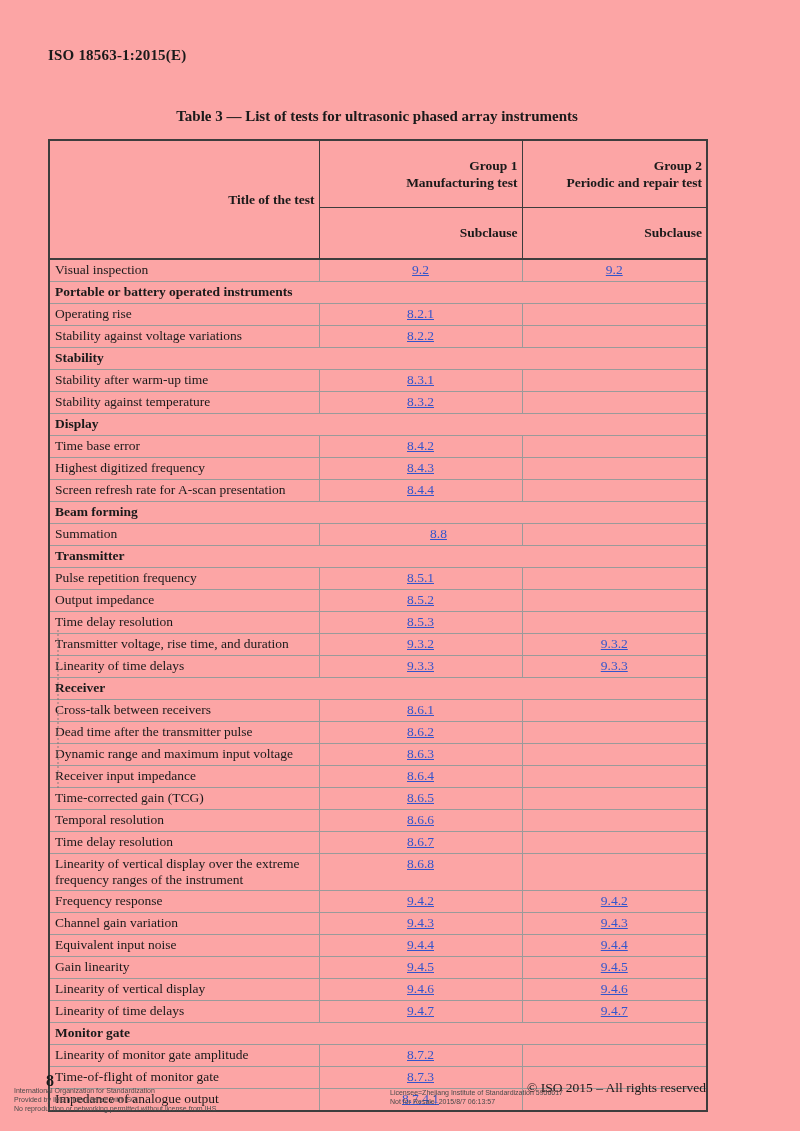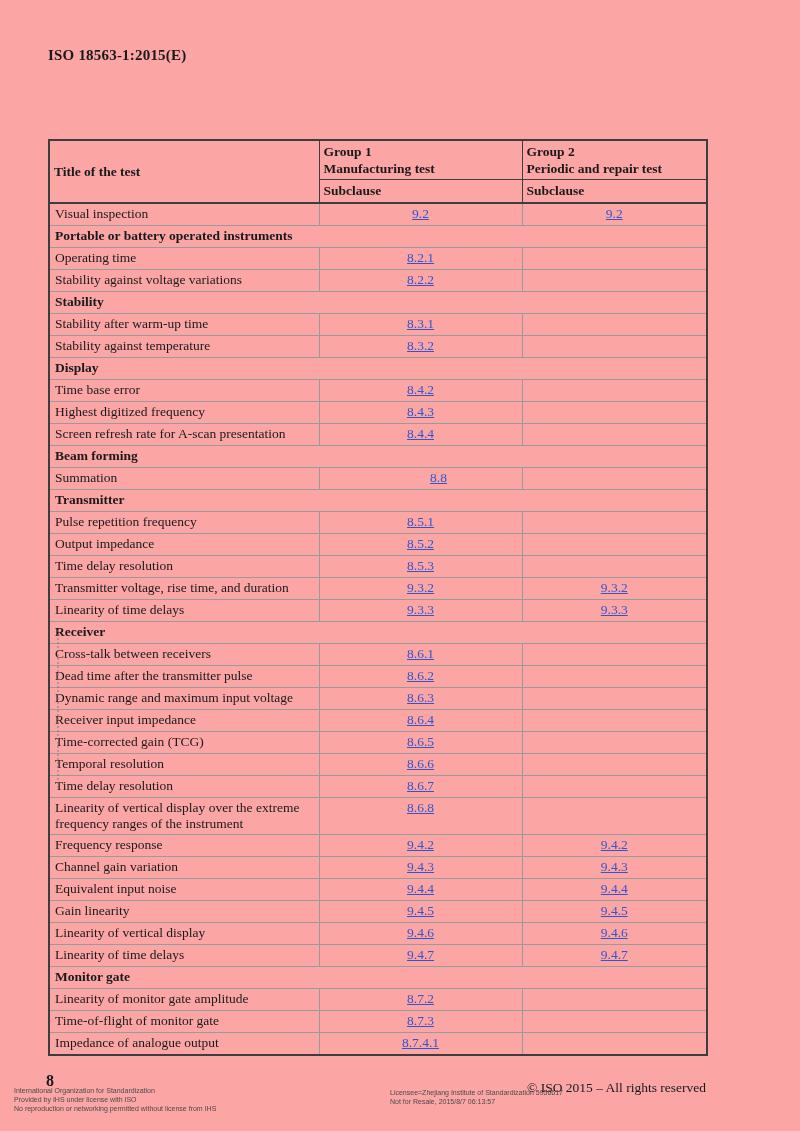--- a/index.html
+++ b/index.html
@@ -25,23 +25,23 @@
     width:658px;
     border-collapse:collapse;table-layout:fixed;
     font-size:13.5px;
   }
   table.tests col.c1{width:270px;}
   table.tests col.c2{width:203px;}
   table.tests col.c3{width:185px;}
   table.tests{border:2px solid #3d3d3d;}
   table.tests thead td{
     border:1px solid #3d3d3d;
-    text-align:left;vertical-align:middle;
+    text-align:right;vertical-align:middle;
     font-weight:bold;
-    padding:2px 4px;
+    padding:16px 4px;
   }
   table.tests thead tr.group-row td{height:34px;}
   table.tests thead tr.sub-row td{height:18px;}
   table.tests thead{border-bottom:2px solid #3d3d3d;}
   table.tests tbody td{
     border:1px solid #9a9a9a;
     padding:2px 5px;
     height:17px;
     vertical-align:top;
   }
@@ -75,20 +75,21 @@
     font-size:13.5px;color:#1a1a1a;text-align:center;
   }
 </style>
 </head>
 <body>
 
 <div class="page">
 
   <div class="doc-header">ISO 18563-1:2015(E)</div>
 
+  <div class="table-title">Table 3 — List of tests for ultrasonic phased array instruments</div>
 
   <table class="tests">
     <colgroup>
         <col class="c1">
         <col class="c2">
         <col class="c3">
       </colgroup>
     <thead>
       <tr class="group-row">
         <td rowspan="2">Title of the test</td>
@@ -109,21 +110,21 @@
     <tbody id="rows">
         <tr>
           <td>Visual inspection</td>
           <td class="val"><a class="sub-link" style="color: rgb(51, 85, 204);">9.2</a></td>
           <td class="val"><a class="sub-link" style="color: rgb(51, 85, 204);">9.2</a></td>
         </tr>
         <tr>
           <td colspan="3" class="section">Portable or battery operated instruments</td>
         </tr>
         <tr>
-          <td>Operating time</td>
+          <td>Operating rise</td>
           <td class="val"><a class="sub-link" style="color: rgb(51, 85, 204);">8.2.1</a></td>
           <td class="val"></td>
         </tr>
         <tr>
           <td>Stability against voltage variations</td>
           <td class="val"><a class="sub-link" style="color: rgb(51, 85, 204);">8.2.2</a></td>
           <td class="val"></td>
         </tr>
         <tr>
           <td colspan="3" class="section">Stability</td>

